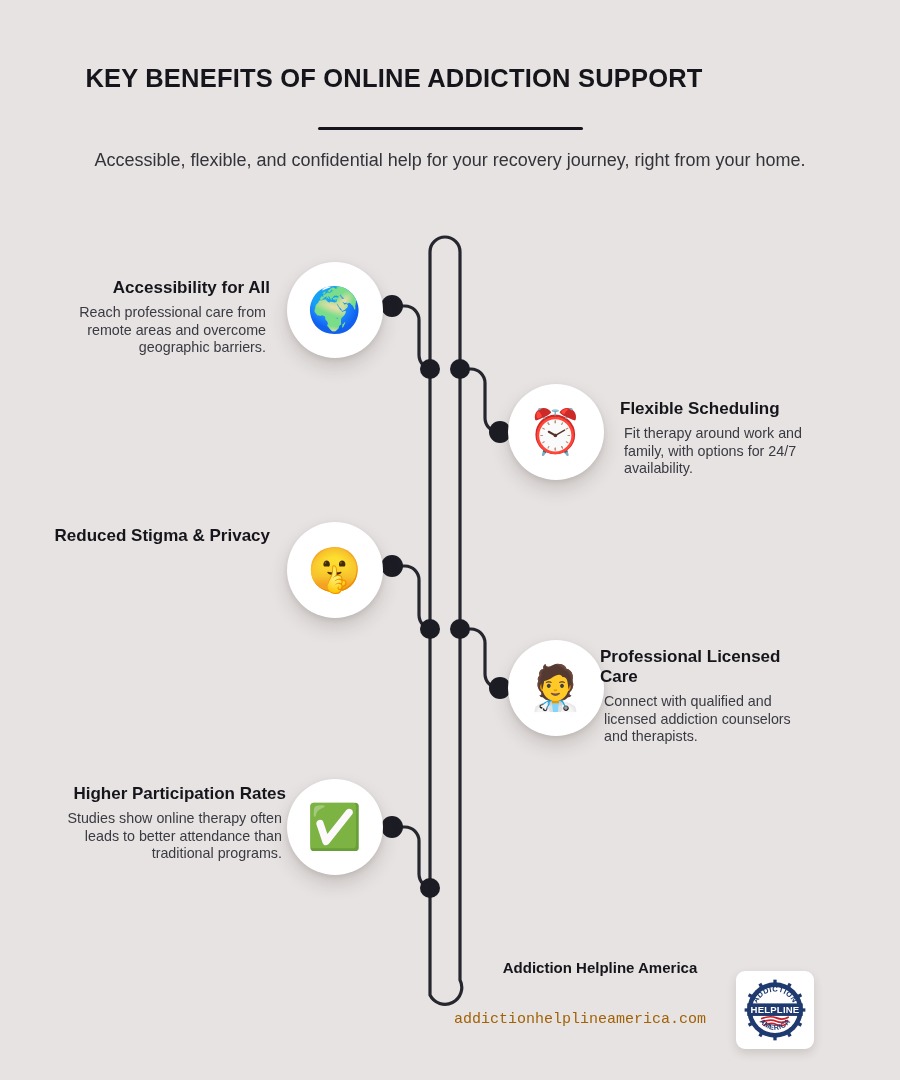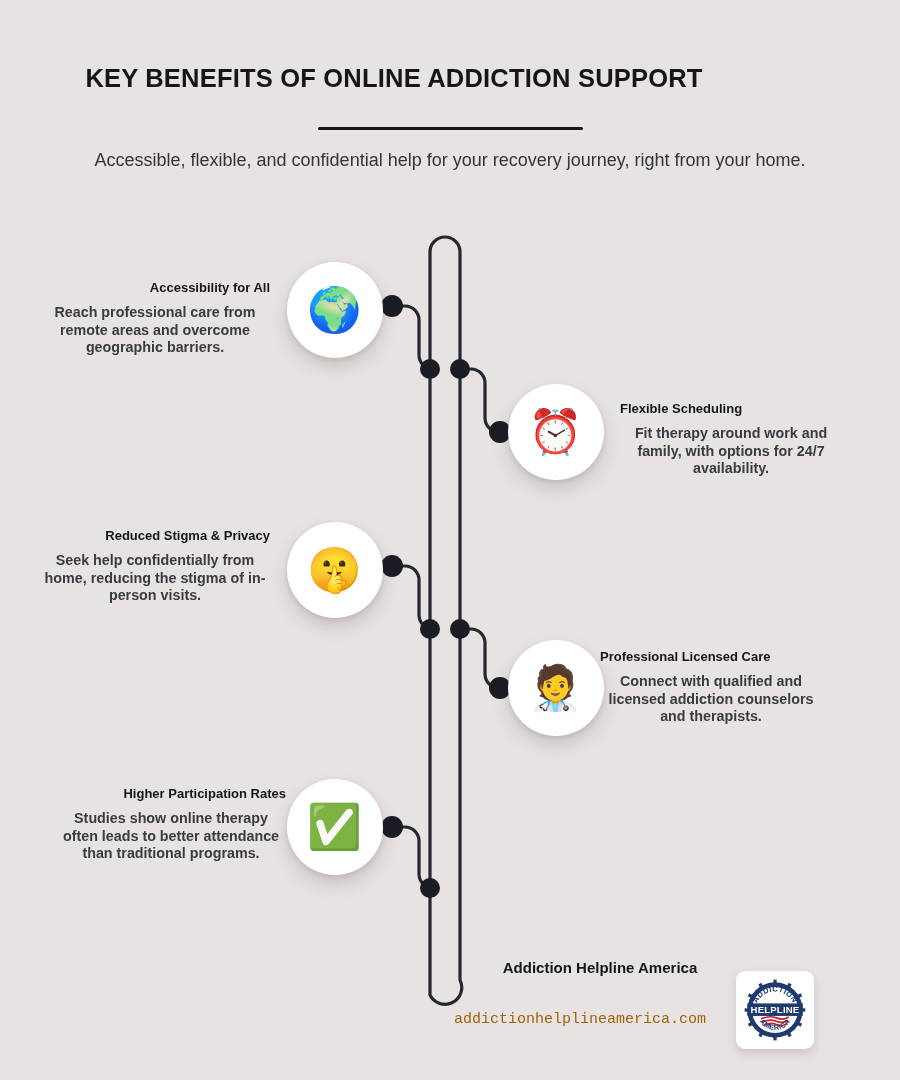--- a/index.html
+++ b/index.html
@@ -47,25 +47,25 @@
     font-family:"DejaVu Sans", sans-serif;
     user-select:none;
   }
 
   
   .blk{position:absolute;}
   .blk.left{text-align:right;}
   .blk.right{text-align:left;}
   .blk h3{
     margin:0 0 6px 0;
-    font-size:13px;line-height:20px;font-weight:bold;color:#15151b;
+    font-size:17px;line-height:20px;font-weight:bold;color:#15151b;
   }
   .blk p{
     margin:4px;
-    font-size:14.3px;line-height:17.5px;color:#3a3a42;font-weight:700;text-align:center;
+    font-size:14.3px;line-height:17.5px;color:#3a3a42;font-weight:400;
   }
 
   
   .ft-name{
     position:absolute;left:430px;top:959px;width:300px;
     text-align:center;font-size:15px;font-weight:bold;color:#15151b;margin-left:20px;
   }
   .ft-url{
     position:absolute;left:430px;top:1011px;width:300px;
     text-align:center;font-size:15px;font-weight:400;color:#a16207;font-family:Liberation Mono, monospace;
@@ -130,21 +130,20 @@
   <div class="blk right" style="left:620px;top:399px;width:222px;">
     <h3>Flexible Scheduling</h3>
     <p>Fit therapy around work and family, with options for 24/7 availability.</p>
   </div>
 
   <div class="bubble" style="left:287px;top:522px;">
     <span class="glyph">🤫</span>
   </div>
   <div class="blk left" style="left:40px;top:526px;width:230px;">
     <h3>Reduced Stigma &amp; Privacy</h3>
-    <p>Seek help confidentially from home, reducing the stigma of in-person visits.</p>
   </div>
 
   <div class="bubble" style="left:508px;top:640px;">
     <span class="glyph">🧑‍⚕️</span>
   </div>
   <div class="blk right" style="left:600px;top:647px;width:222px;">
     <h3>Professional Licensed Care</h3>
     <p>Connect with qualified and licensed addiction counselors and therapists.</p>
   </div>
 

